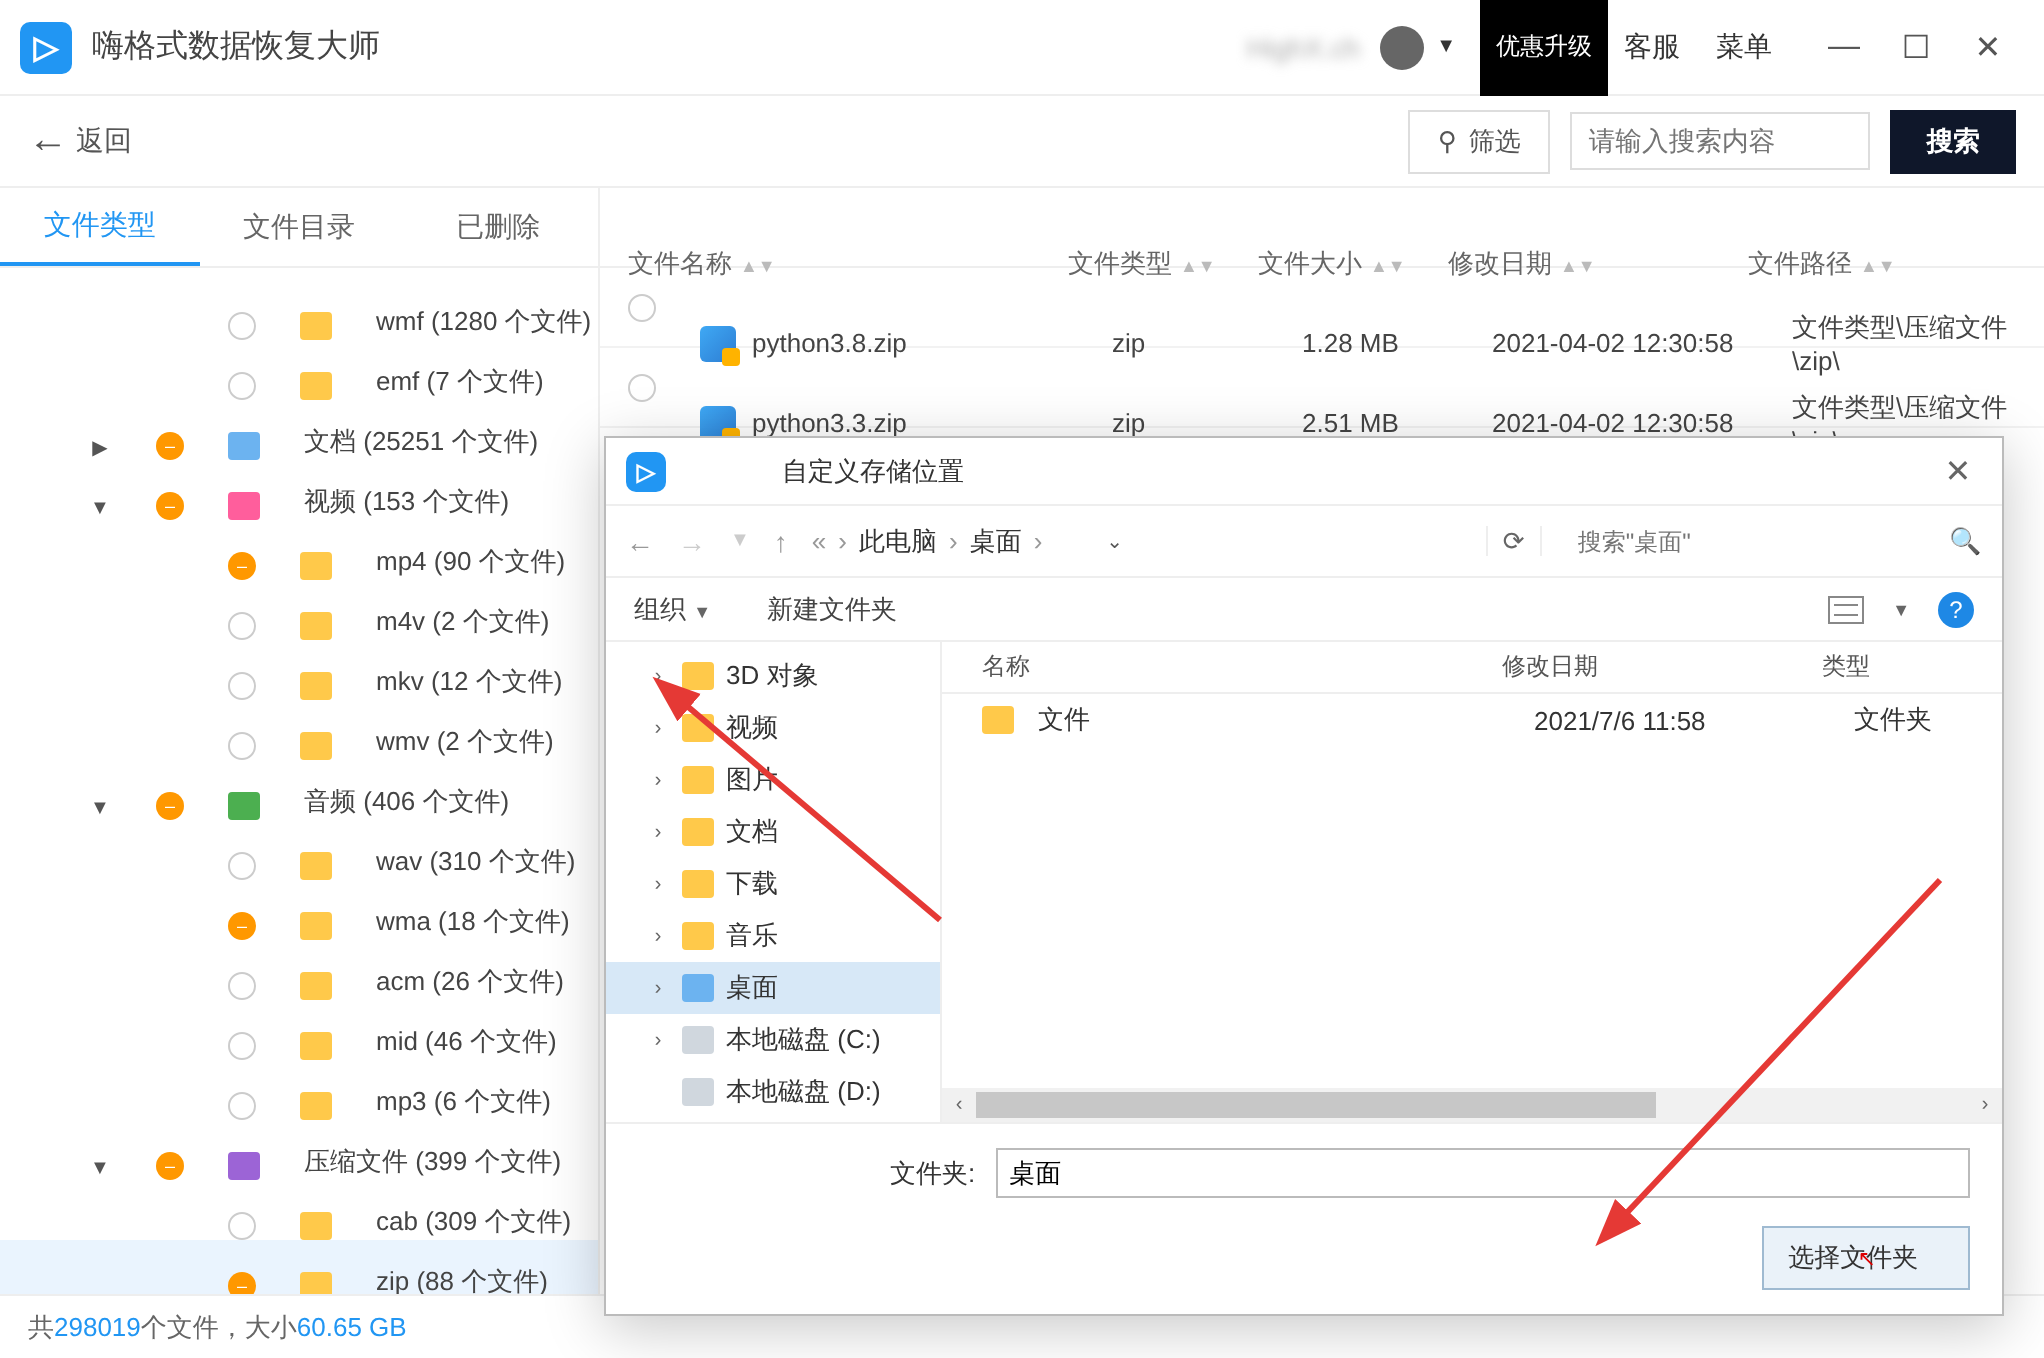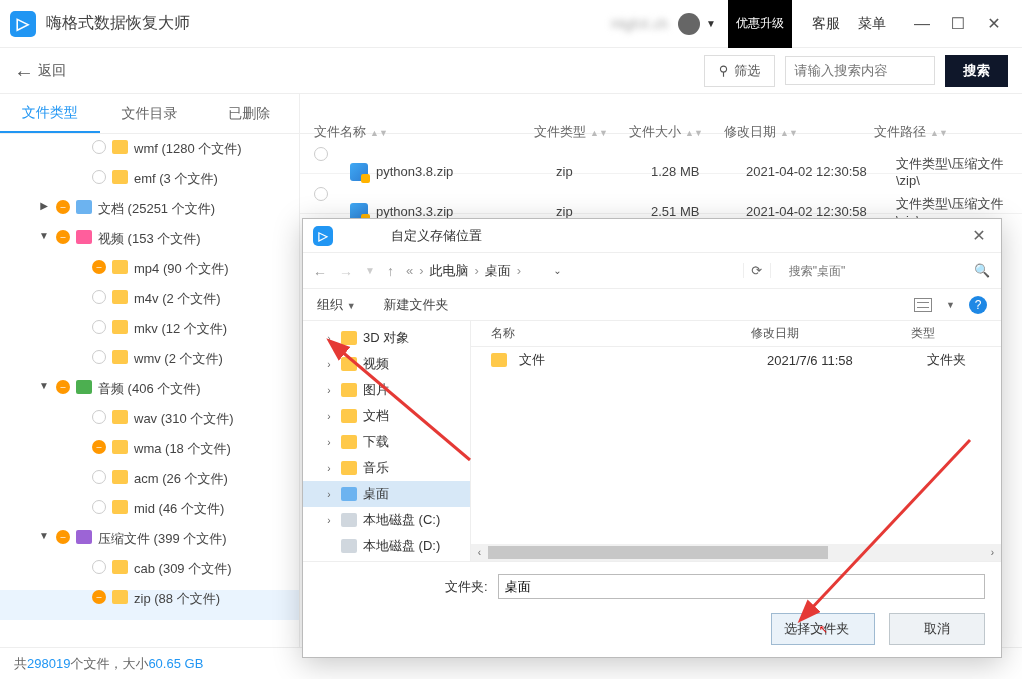--- a/index.html
+++ b/index.html
@@ -6,21 +6,21 @@
 body { width: 1022px; height: 679px; background: #fff; font-size: 13px; color: #333; position: relative; overflow: hidden; }
 
 
 .title-bar { height: 48px; display: flex; align-items: center; padding: 0 10px; border-bottom: 1px solid #eee; }
 .app-logo { width: 26px; height: 26px; background: #2196f3; border-radius: 5px; display: flex; align-items: center; justify-content: center; color: #fff; font-weight: bold; font-size: 16px; margin-right: 10px; }
 .app-title { font-size: 16px; color: #444; flex: 0 0 auto; }
 .title-bar .spacer { flex: 1; }
 .blurred { filter: blur(3px); color: #aaa; font-size: 14px; margin-right: 10px; }
 .avatar { width: 22px; height: 22px; border-radius: 50%; background: #666; margin-right: 6px; }
 .drop-tri { font-size: 10px; margin-right: 12px; color: #333; }
-.upgrade-btn { background: #000; color: #fff; padding: 16px 8px; font-size: 12px; margin-right: 20px; }
+.upgrade-btn { background: #000; color: #fff; padding: 16px 8px; font-size: 12px; margin-right: 8px; }
 .title-link { margin-right: 18px; font-size: 14px; color: #333; cursor: pointer; }
 .win-ctrl { width: 36px; text-align: center; font-size: 16px; color: #555; cursor: pointer; }
 
 
 .toolbar { height: 46px; display: flex; align-items: center; padding: 0 14px; border-bottom: 1px solid #eee; }
 .back-btn { display: flex; align-items: center; color: #555; cursor: pointer; font-size: 14px; }
 .back-arrow { font-size: 20px; margin-right: 4px; }
 .toolbar .spacer { flex: 1; }
 .filter-btn { border: 1px solid #ddd; padding: 6px 14px; margin-right: 10px; display: flex; align-items: center; gap: 6px; color: #555; cursor: pointer; }
 .search-input { width: 150px; border: 1px solid #ddd; padding: 6px 8px; margin-right: 10px; color: #999; }
@@ -28,21 +28,21 @@
 
 
 .main { display: flex; height: calc(100% - 48px - 46px - 32px); }
 
 
 .sidebar { width: 300px; border-right: 1px solid #eee; display: flex; flex-direction: column; }
 .side-tabs { display: flex; height: 40px; border-bottom: 1px solid #eee; }
 .side-tab { flex: 1; display: flex; align-items: center; justify-content: center; font-size: 14px; color: #666; cursor: pointer; }
 .side-tab.active { color: #2196f3; border-bottom: 2px solid #2196f3; }
 .tree { flex: 1; overflow-y: auto; padding: 6px 0; }
-.tree-row { display: flex; align-items: flex-start; height: 30px; padding-left: 10px; cursor: pointer; }
+.tree-row { display: flex; align-items: flex-end; height: 30px; padding-left: 0; cursor: pointer; gap: 16px; }
 .tree-row.selected { background: #eaf4fe; }
 .indent { display: inline-block; }
 .expander { width: 12px; font-size: 10px; color: #555; text-align: center; }
 .node-check { width: 14px; height: 14px; border-radius: 50%; margin: 0 6px; display: flex; align-items: center; justify-content: center; font-size: 9px; color: #fff; }
 .check-orange { background: #ff9800; }
 .check-empty { border: 1.5px solid #ccc; background: #fff; }
 .folder-icon { width: 16px; height: 14px; margin-right: 6px; border-radius: 2px; }
 .fi-yellow { background: #ffc94a; }
 .fi-blue { background: #6cb3f0; }
 .fi-pink { background: #ff5e9c; }
@@ -170,21 +170,21 @@
           <span class="expander"></span>
           <span class="node-check check-empty"></span>
           <span class="folder-icon fi-yellow"></span>
           <span class="node-label">wmf (1280 个文件)</span>
         </div>
       <div class="tree-row">
           <span class="indent" style="width:64px"></span>
           <span class="expander"></span>
           <span class="node-check check-empty"></span>
           <span class="folder-icon fi-yellow"></span>
-          <span class="node-label">emf (3 个文件)</span>
+          <span class="node-label">emf (7 个文件)</span>
         </div>
       <div class="tree-row">
           <span class="indent" style="width:28px"></span>
           <span class="expander">▶</span>
           <span class="node-check check-orange">–</span>
           <span class="folder-icon fi-blue"></span>
           <span class="node-label">文档 (25251 个文件)</span>
         </div>
       <div class="tree-row">
           <span class="indent" style="width:28px"></span>
@@ -248,20 +248,27 @@
           <span class="node-check check-empty"></span>
           <span class="folder-icon fi-yellow"></span>
           <span class="node-label">acm (26 个文件)</span>
         </div>
       <div class="tree-row">
           <span class="indent" style="width:64px"></span>
           <span class="expander"></span>
           <span class="node-check check-empty"></span>
           <span class="folder-icon fi-yellow"></span>
           <span class="node-label">mid (46 个文件)</span>
+        </div>
+      <div class="tree-row">
+          <span class="indent" style="width:64px"></span>
+          <span class="expander"></span>
+          <span class="node-check check-empty"></span>
+          <span class="folder-icon fi-yellow"></span>
+          <span class="node-label">mp3 (6 个文件)</span>
         </div>
       <div class="tree-row">
           <span class="indent" style="width:28px"></span>
           <span class="expander">▼</span>
           <span class="node-check check-orange">–</span>
           <span class="folder-icon fi-purple"></span>
           <span class="node-label">压缩文件 (399 个文件)</span>
         </div>
       <div class="tree-row">
           <span class="indent" style="width:64px"></span>
@@ -440,21 +447,20 @@
   <div class="dlg-footer">
     <div class="dlg-folder-row">
       <label>文件夹:</label>
       <input class="dlg-folder-input" value="桌面" style="">
     </div>
     <div class="dlg-btn-row">
       <div class="dlg-btn primary">
         <span>选择文件夹</span>
         <span style="position:relative;left:-34px;top:0;color:#d00;font-size:11px">↖</span>
       </div>
-      <div class="dlg-btn">取消</div>
     </div>
   </div>
 </div>
 
 <svg class="arrow-svg" style="left:300px;top:320px" width="200" height="200">
   <defs>
       <marker id="ah1" markerWidth="10" markerHeight="10" refX="2" refY="3" orient="auto">
         <path d="M0,0 L0,6 L8,3 z" fill="#e53935"></path>
       </marker>
     </defs>

